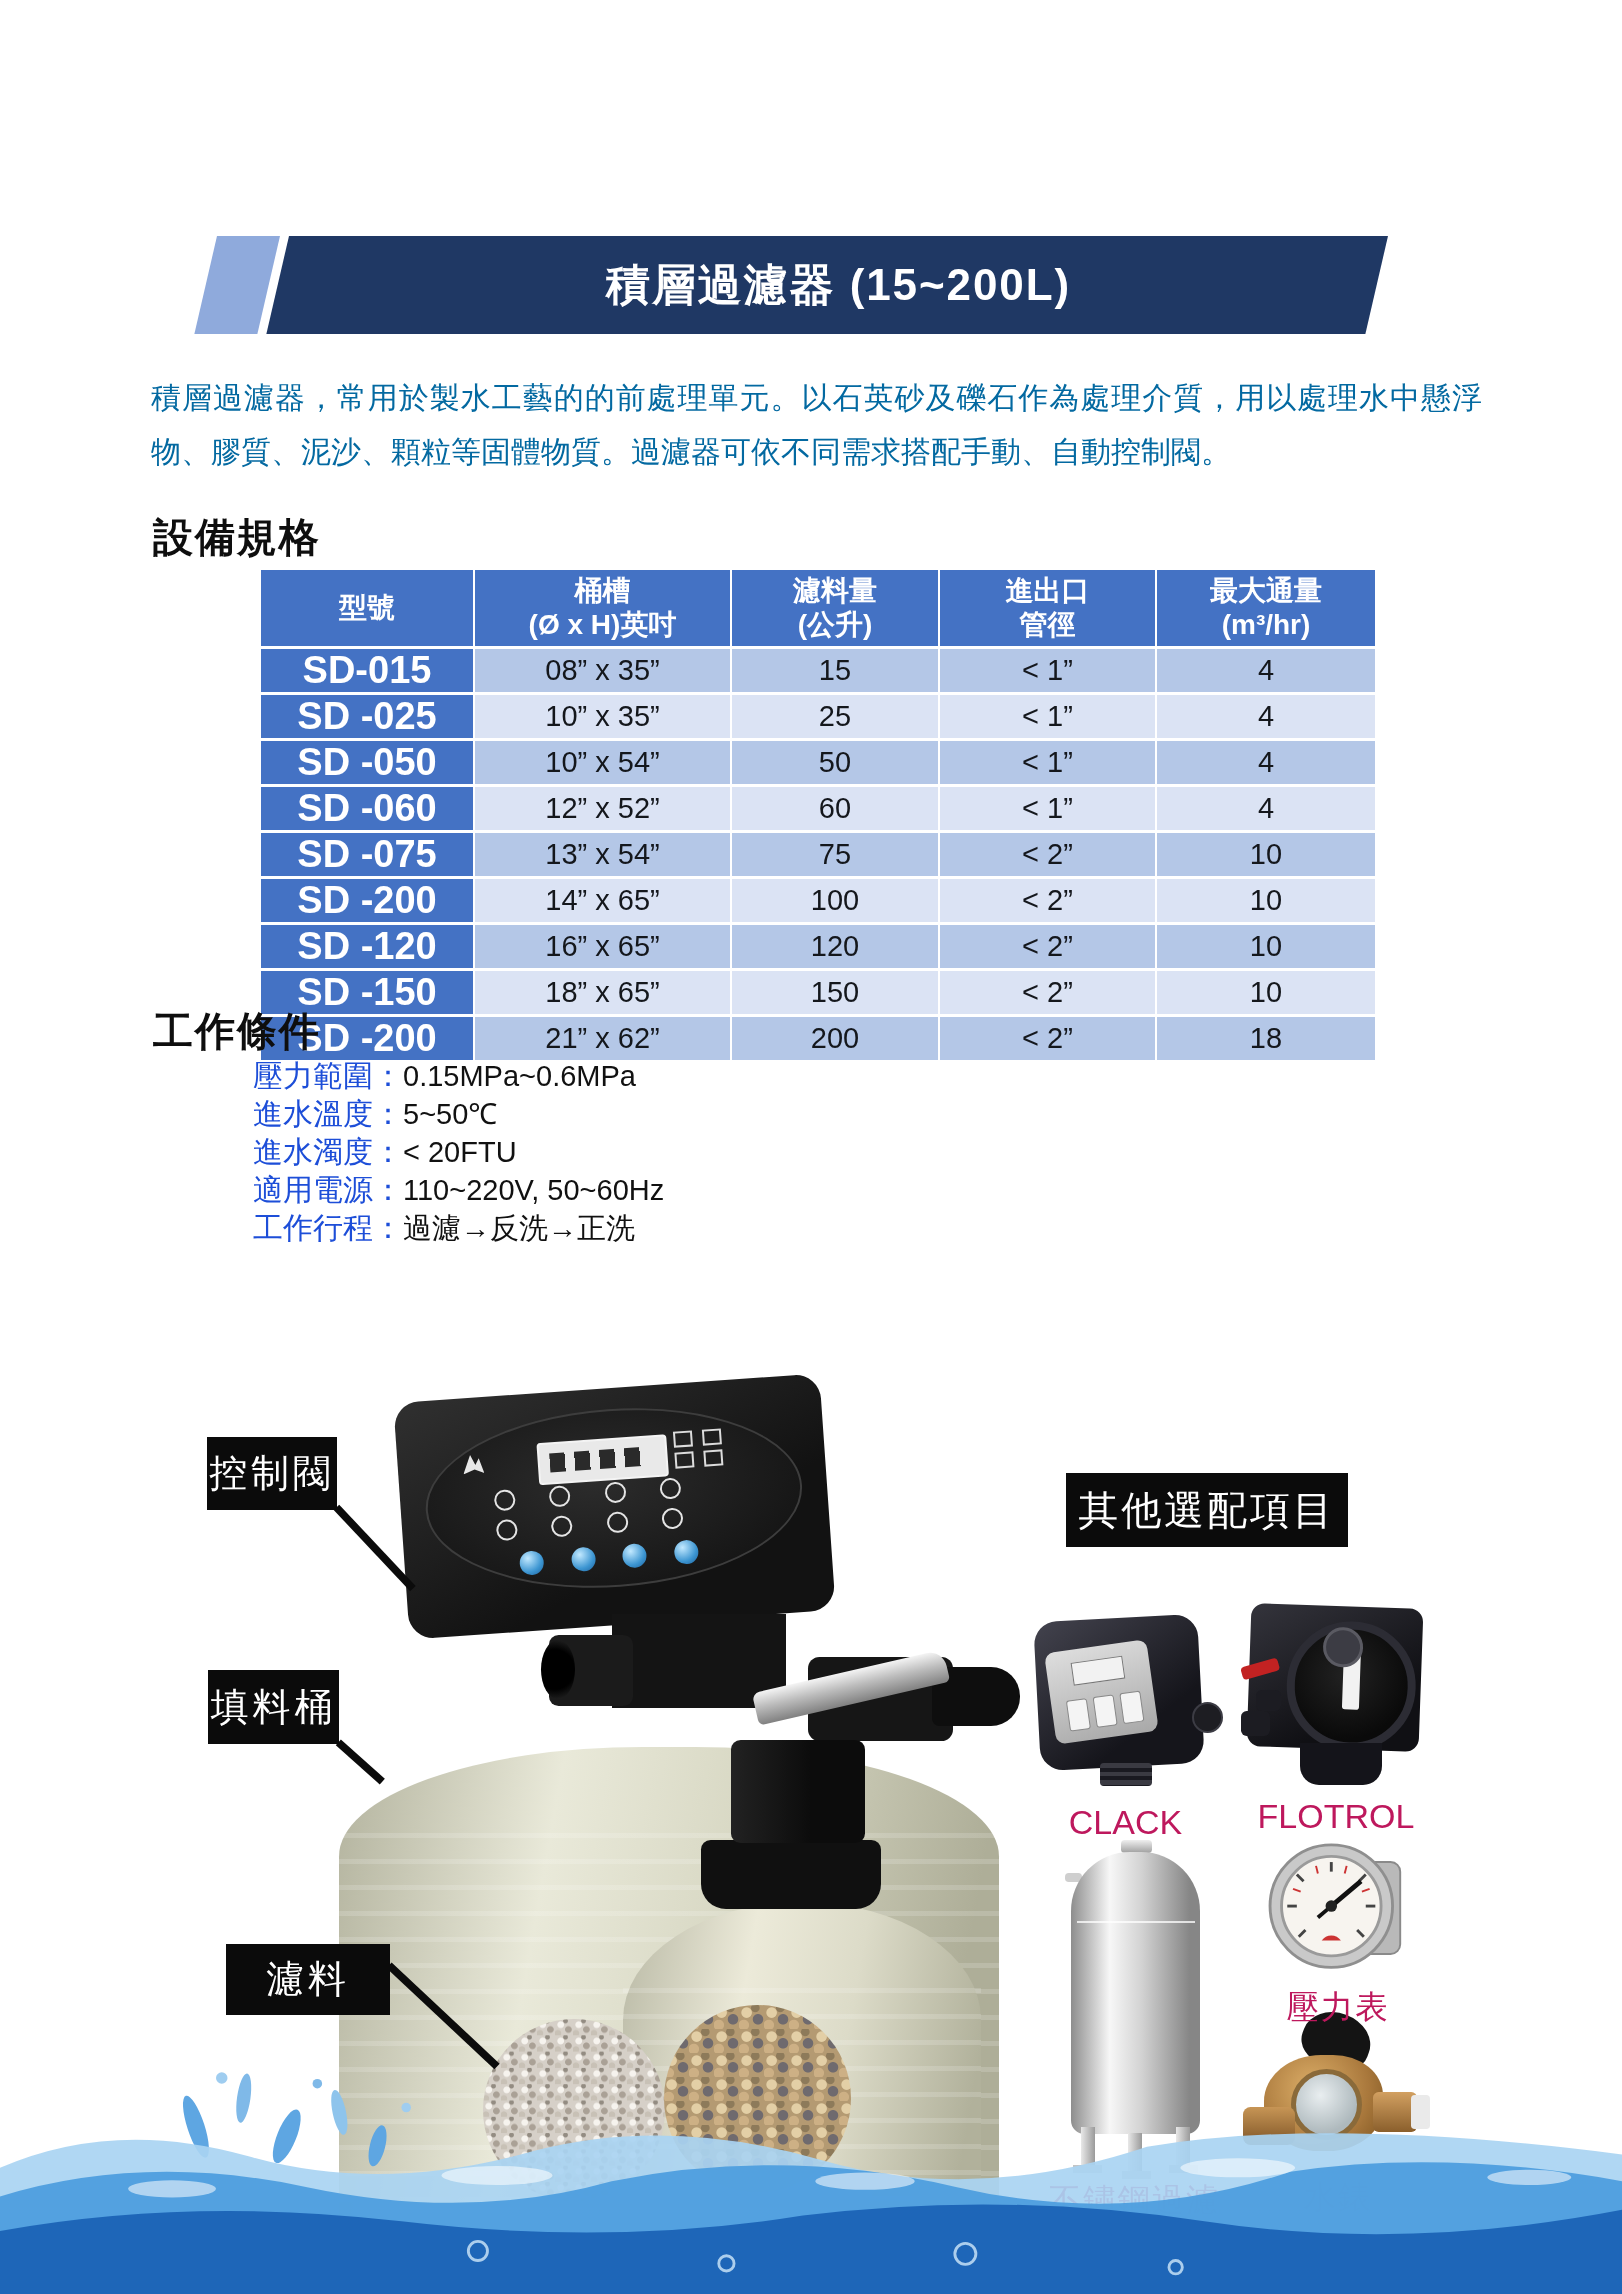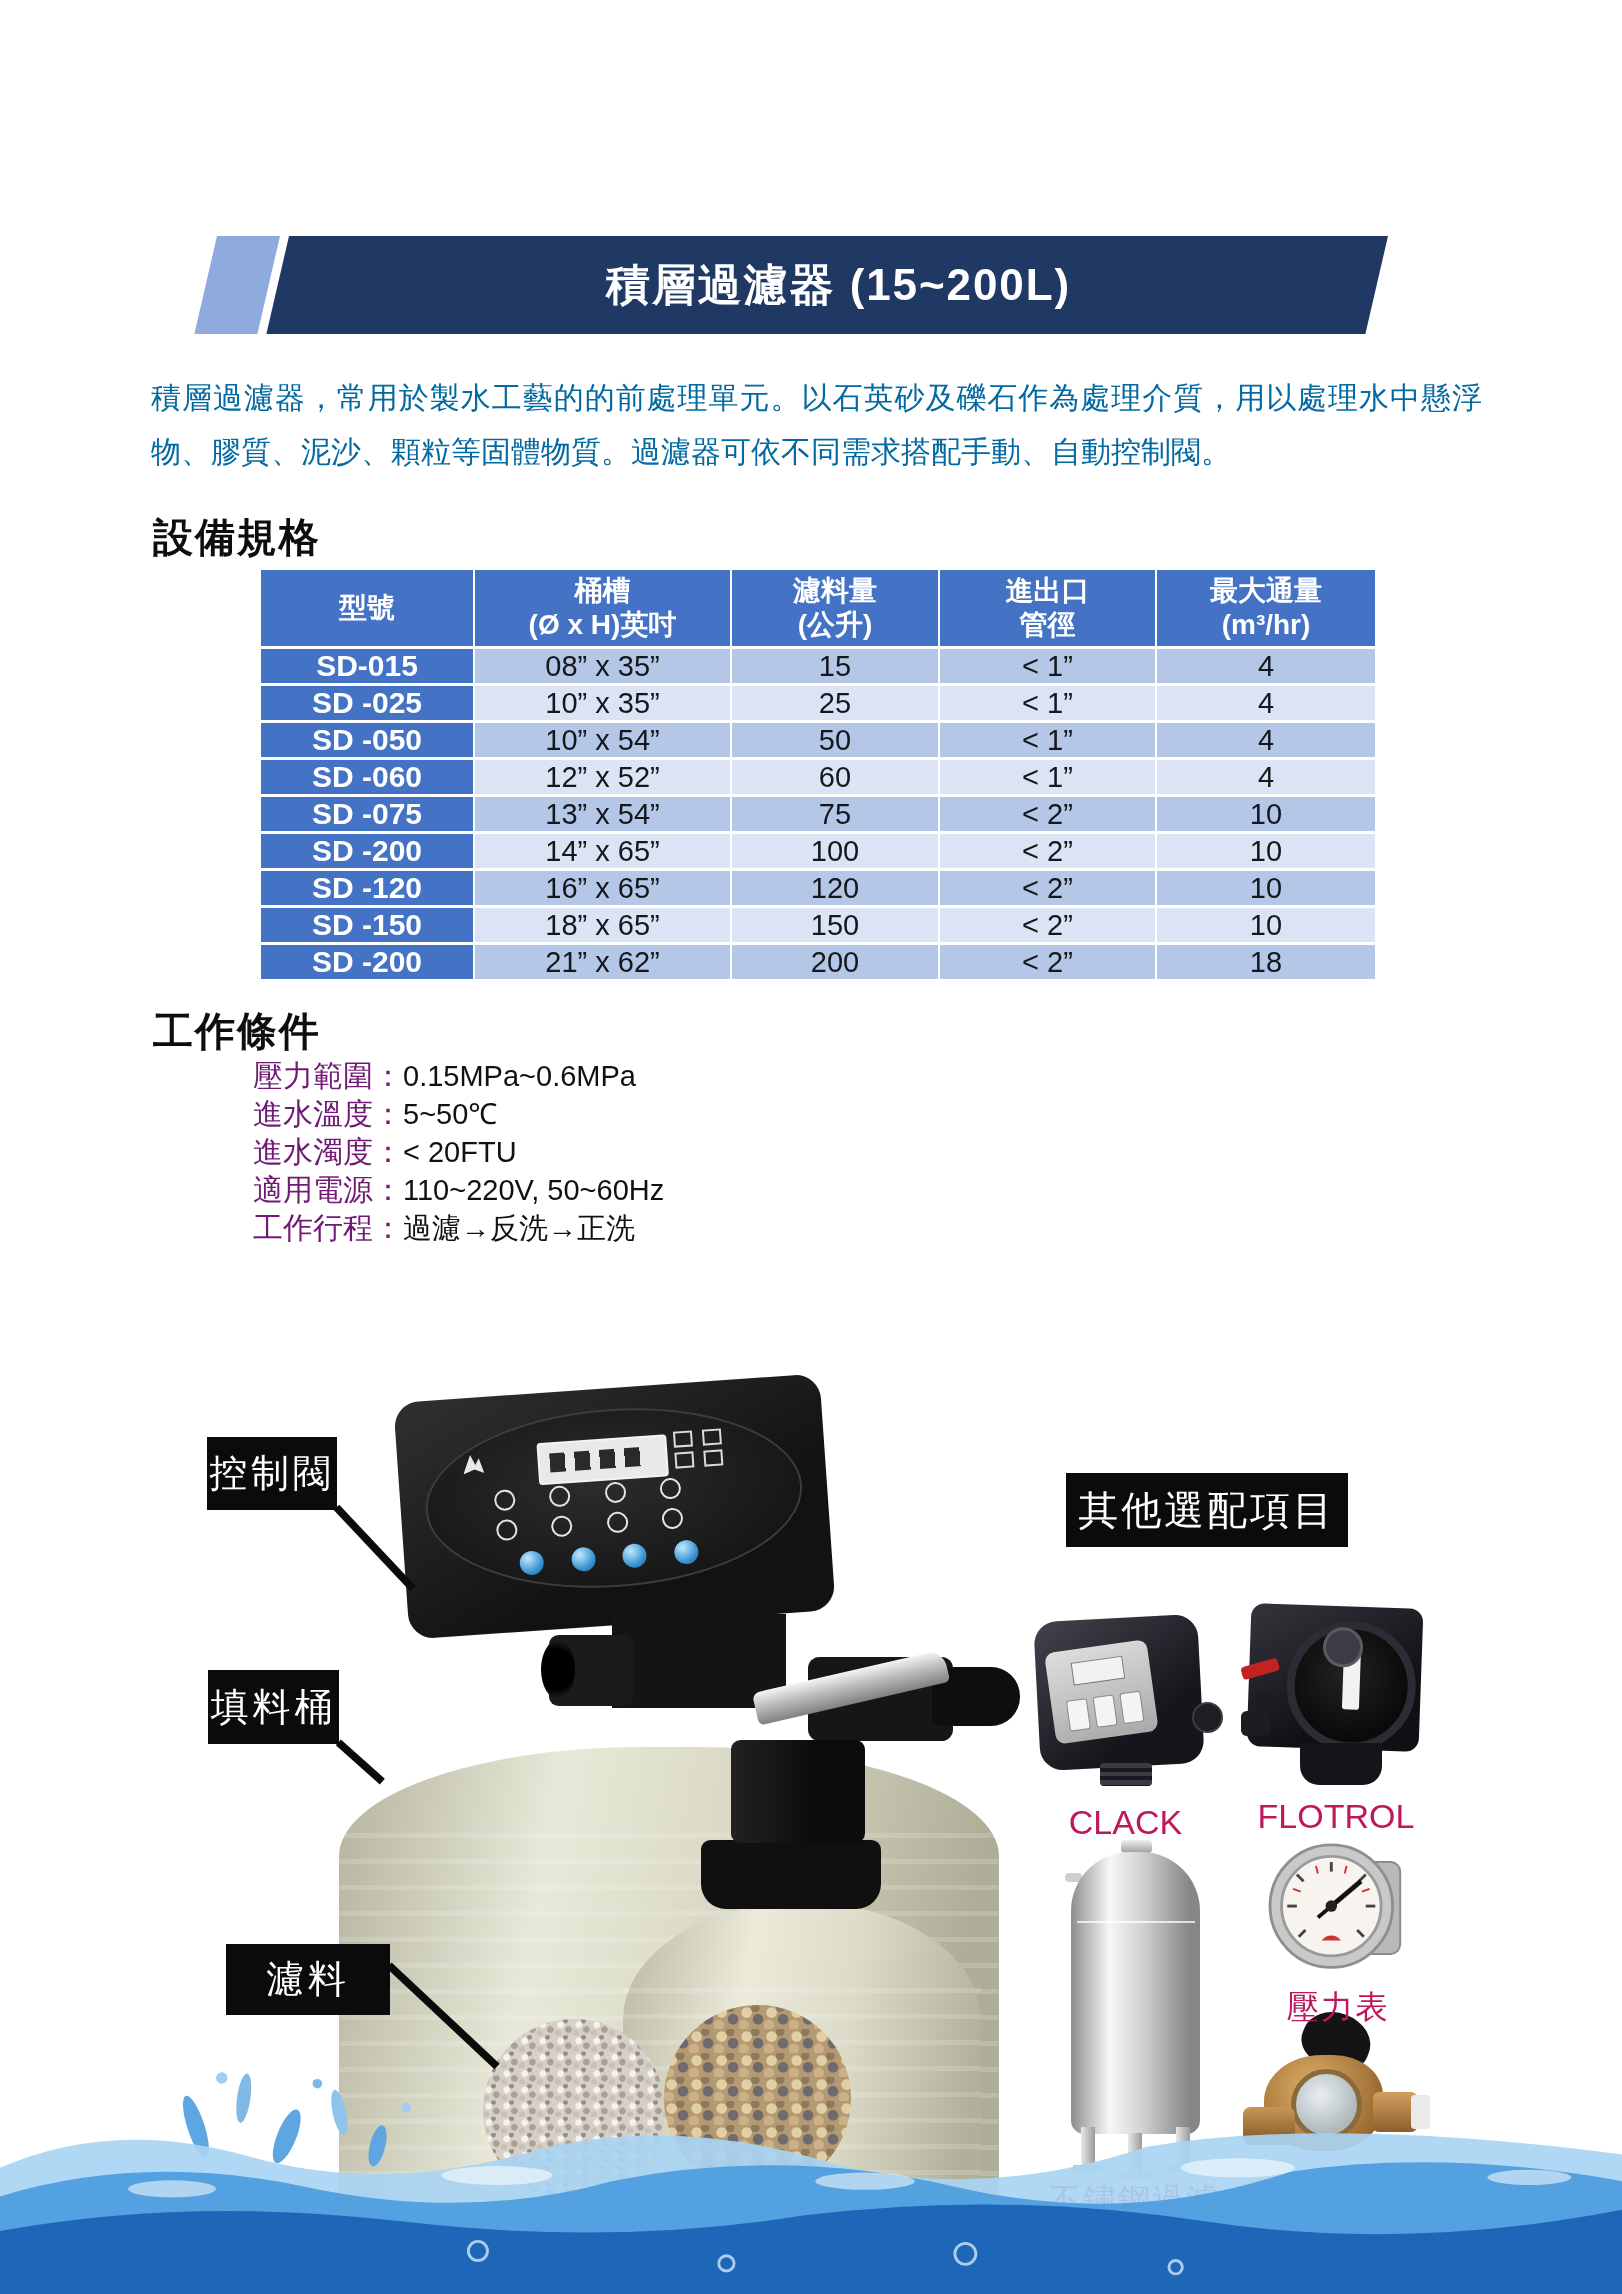--- a/index.html
+++ b/index.html
@@ -24,29 +24,29 @@
     font-weight:600;letter-spacing:1.9px;margin:0;}
   .spec-heading{left:153px;top:510px;}
   .cond-heading{left:153px;top:1004px;}
 
   
   table.spec{left:259px;top:567px;width:1112px;border-collapse:separate;
     border-spacing:2.9px 3.8px;table-layout:fixed;position:absolute;}
   table.spec th,table.spec td{padding:0;text-align:center;vertical-align:middle;}
   table.spec thead th{background:#4472c4;color:#fff;height:76px;font-size:28px;
     font-weight:600;line-height:34px;}
-  table.spec td.model{background:#4472c4;color:#fff;font-weight:bold;font-size:30px;height:32.5px;}
+  table.spec td.model{background:#4472c4;color:#fff;font-weight:bold;font-size:38px;height:32.5px;}
   table.spec td.data{color:#14171c;font-size:29px;}
   table.spec tbody tr:nth-child(odd) td.data{background:#b4c7e7;}
   table.spec tbody tr:nth-child(even) td.data{background:#dbe3f4;}
 
   
   .cond-list{left:253px;top:1057px;list-style:none;margin:0;padding:0;}
   .cond-list li{height:38px;line-height:38px;white-space:nowrap;}
-  .cond-label{font-family:"Liberation Serif",serif;font-size:30px;color:#701a75;}
+  .cond-label{font-family:"Liberation Serif",serif;font-size:30px;color:#1d4ed8;}
   .cond-value{font-size:29px;color:#111;}
 
   
   .callout{background:#0b0b0b;color:#fff;display:flex;align-items:center;justify-content:center;
     font-family:"Liberation Serif",serif;font-size:38px;letter-spacing:3.8px;z-index:30;}
   .co-valve{left:207px;top:1437px;width:130px;height:73px;}
   .co-tank{left:208px;top:1670px;width:131px;height:74px;}
   .co-media{left:226px;top:1896px;width:164px;height:71px;margin-top:48px;}
 
   .tank-big{left:339px;top:1747px;width:660px;height:547px;z-index:2;

